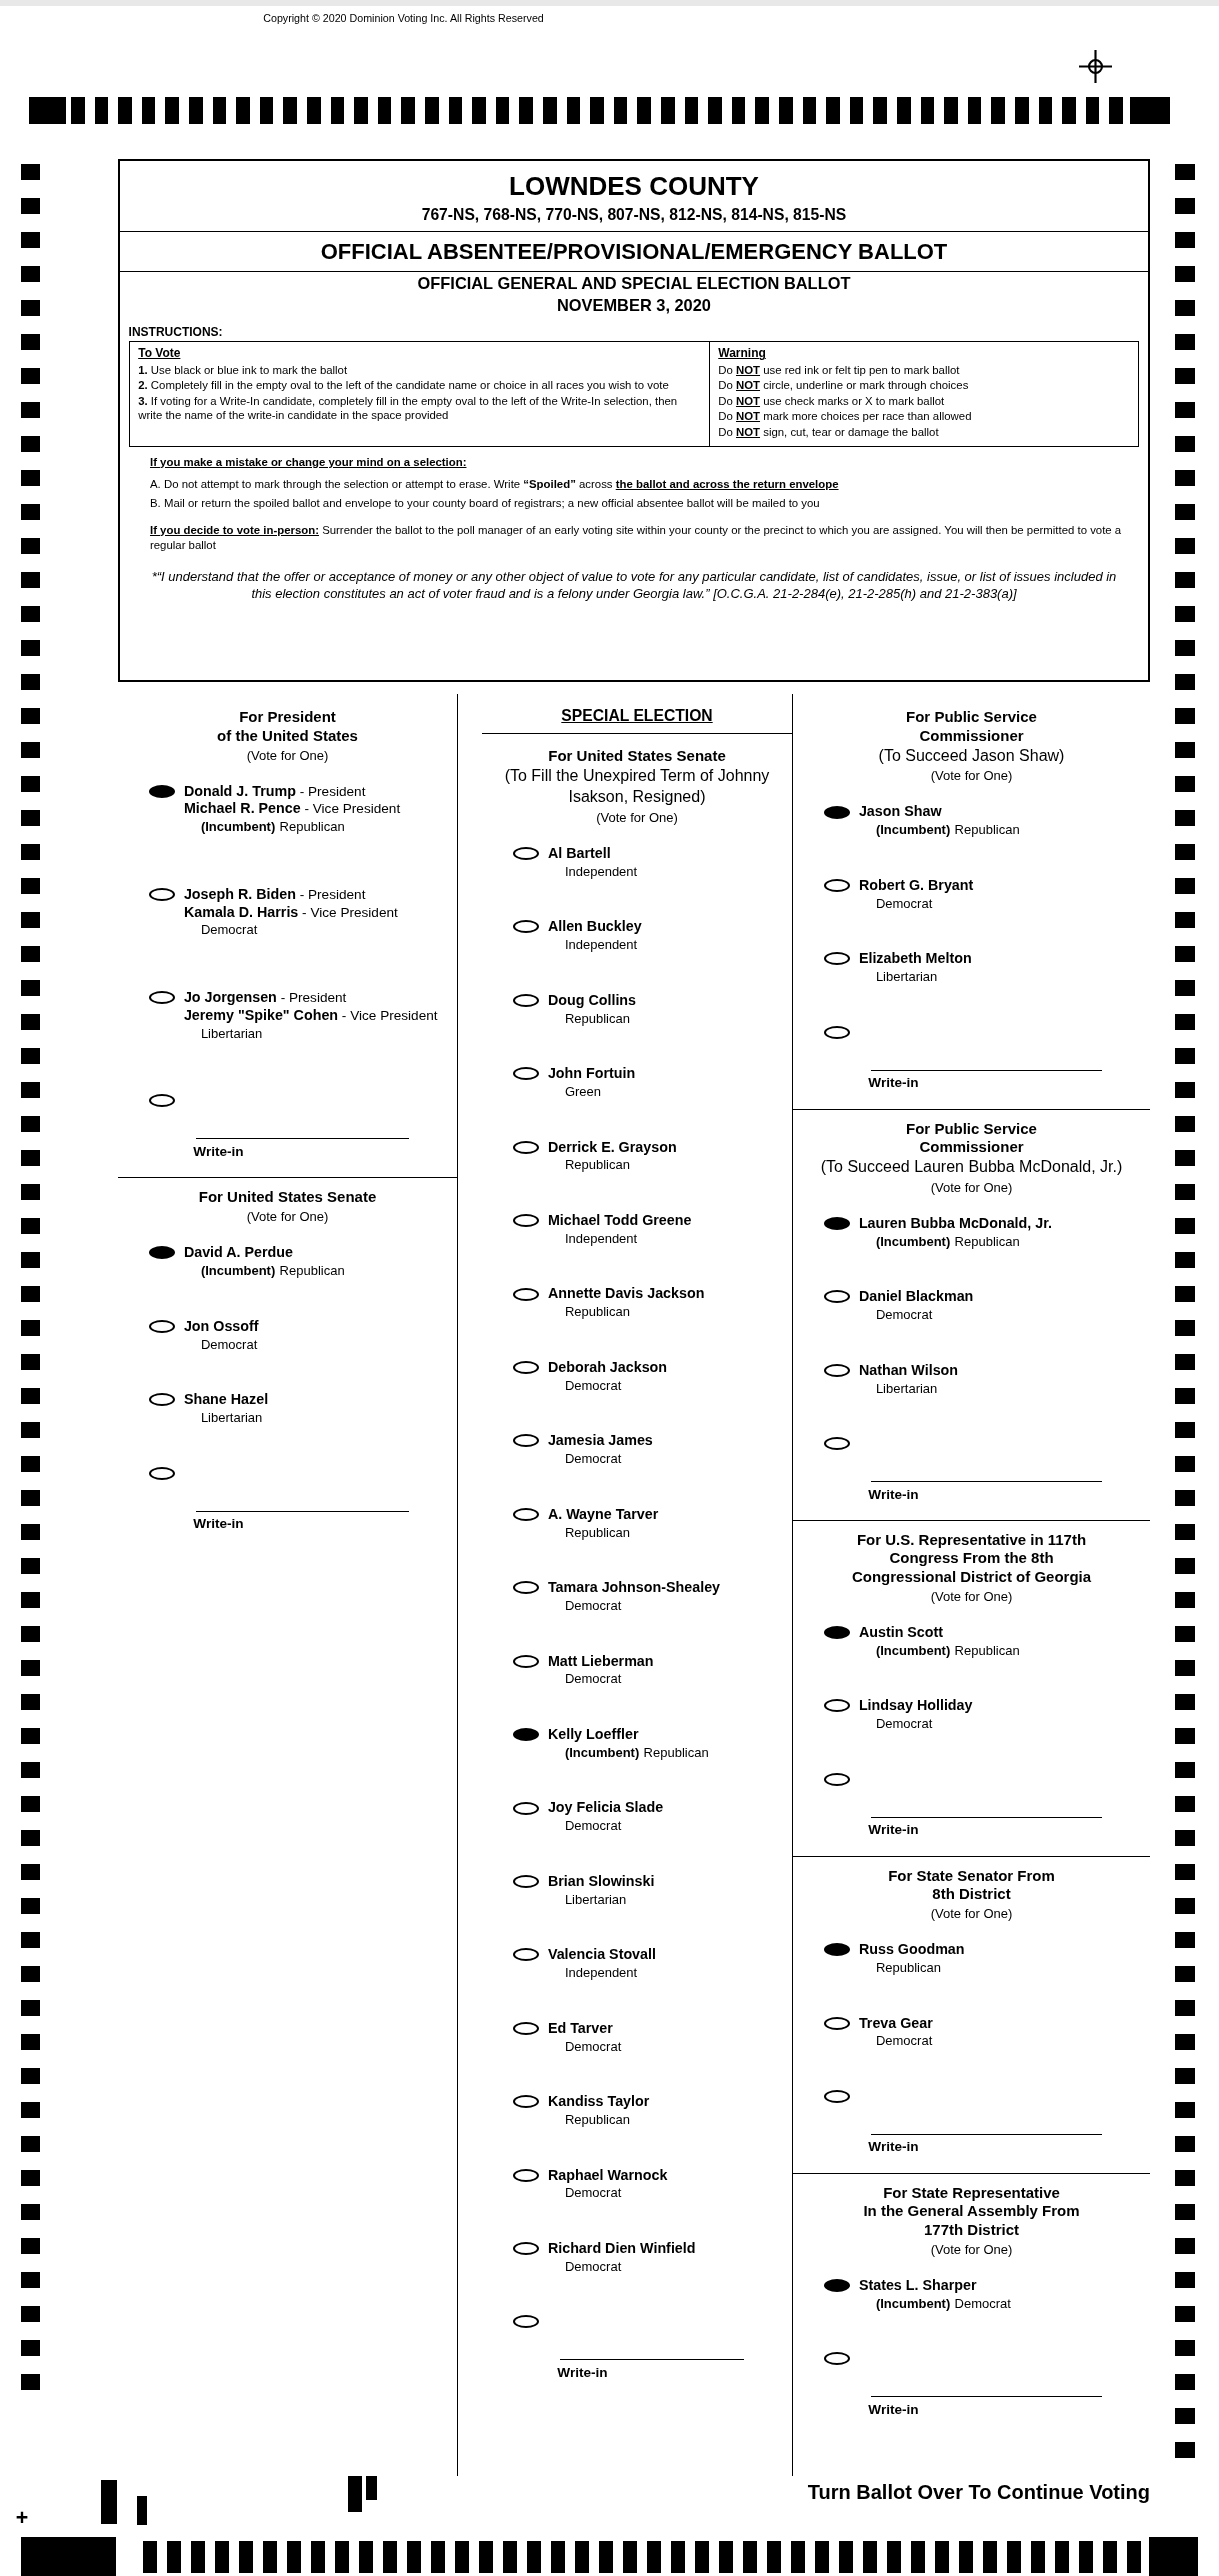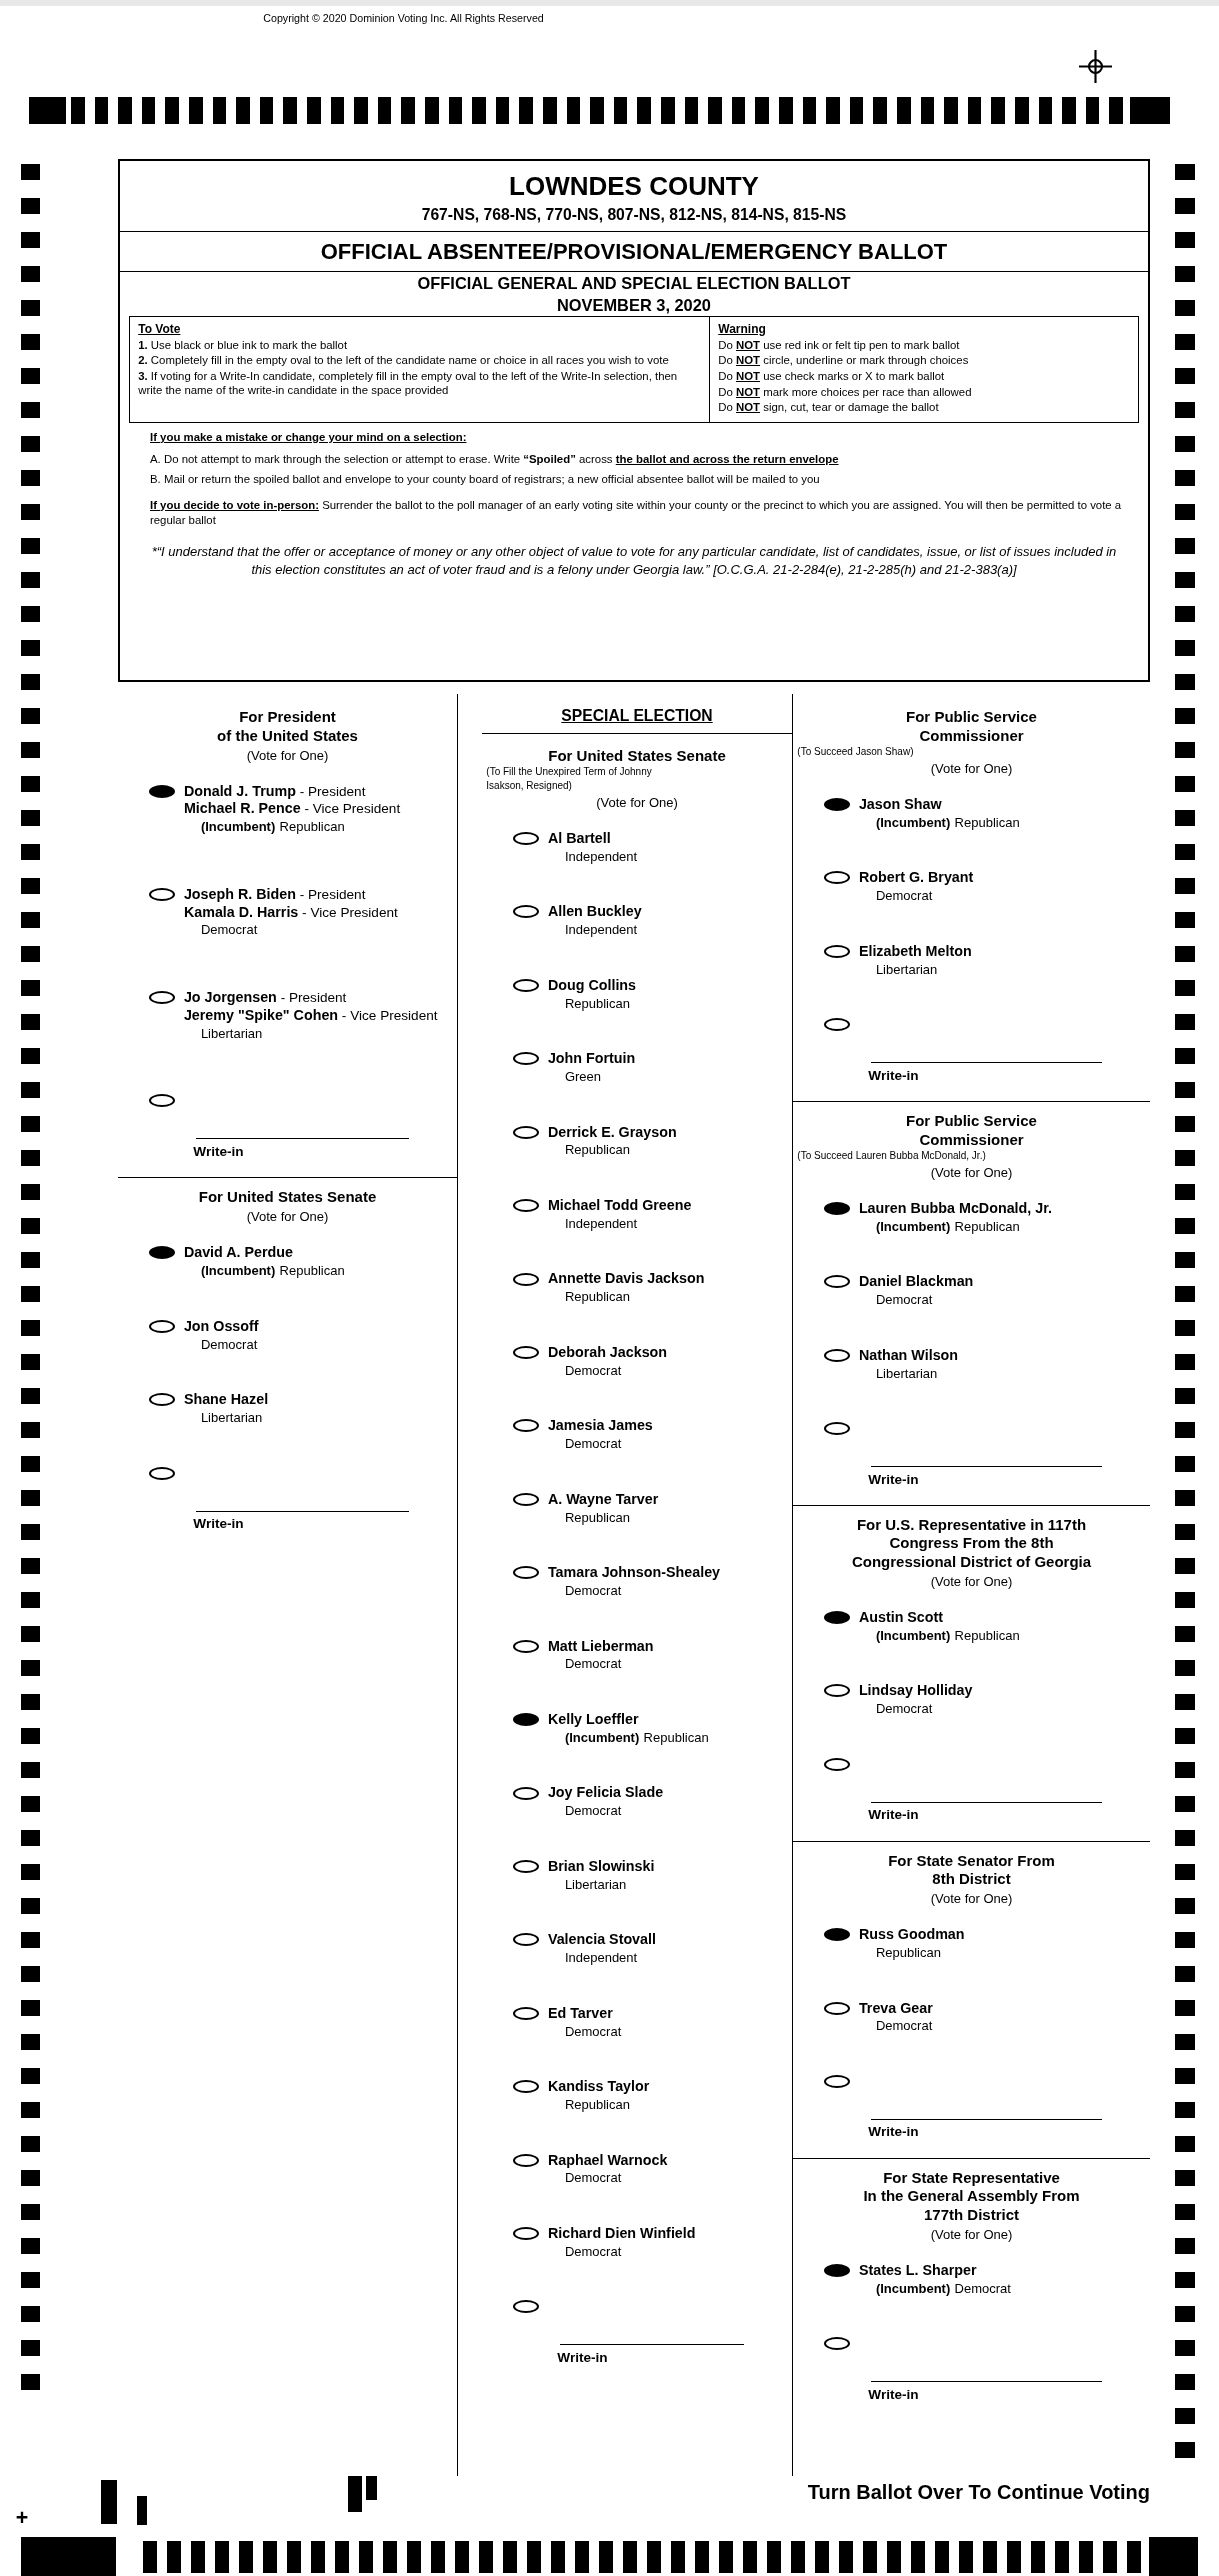--- a/index.html
+++ b/index.html
@@ -53,21 +53,21 @@
 
   
   .contest-area{position:absolute;left:118px;top:688px;width:1032px;height:1782px;display:flex;}
   .col{box-sizing:border-box;padding-top:4.3px;}
   .colA{width:339px;}
   .colB{width:335px;border-left:1.4px solid #000;padding-left:24px;}
   .colC{width:358px;border-left:1.4px solid #000;}
   .contest{padding:10px 4.3px 0;}
   .contest.ruled{border-top:1.4px solid #000;margin-top:2.9px;}
   .ct-title{font-size:15px;font-weight:bold;text-align:center;line-height:1.22;}
-  .ct-sub{font-size:10px;line-height:1.25;margin-top:0.7px;}
+  .ct-sub{font-size:16px;text-align:center;line-height:1.25;margin-top:0.7px;}
   .ct-vote{font-size:13px;text-align:center;margin:2.9px 0 20px;}
   .special-header{font-size:15.7px;font-weight:bold;text-align:center;text-decoration:underline;
     padding:8.6px 0 8.6px;border-bottom:1.4px solid #000;margin-bottom:2.9px;}
   .cand{display:flex;align-items:flex-start;margin:0 4.3px 39px 27px;}
   .cand.tall{margin-bottom:51px;}
   .oval{flex:none;width:26px;height:13px;border:2.1px solid #000;border-radius:50%;
     margin-top:2.1px;box-sizing:border-box;background:#fff;}
   .oval.filled{background:#000;}
   .cand-body{margin-left:8.6px;}
   .cand-name{font-size:14.3px;line-height:1.22;}
@@ -102,20 +102,21 @@
 
   <div class="ballot-box">
     <div class="county">LOWNDES COUNTY</div>
     <div class="precincts">767-NS, 768-NS, 770-NS, 807-NS, 812-NS, 814-NS, 815-NS</div>
     <div class="rule"></div>
     <div class="ballot-type">OFFICIAL ABSENTEE/PROVISIONAL/EMERGENCY BALLOT</div>
     <div class="rule"></div>
     <div class="election-title">OFFICIAL GENERAL AND SPECIAL ELECTION BALLOT</div>
     <div class="election-title">NOVEMBER 3, 2020</div>
 
+    <div class="instr-label">INSTRUCTIONS:</div>
     <div class="instr-box">
       <div class="instr-left">
         <div class="instr-title">To Vote</div>
         <div>
             <div class="iv-item"><b>1.</b><span> Use black or blue ink to mark the ballot</span></div>
             <div class="iv-item"><b>2.</b><span> Completely fill in the empty oval to the left of the candidate name or choice in all races you wish to vote</span></div>
             <div class="iv-item"><b>3.</b><span> If voting for a Write-In candidate, completely fill in the empty oval to the left of the Write-In selection, then write the name of the write-in candidate in the space provided</span></div>
           </div>
       </div>
       <div class="instr-right">

